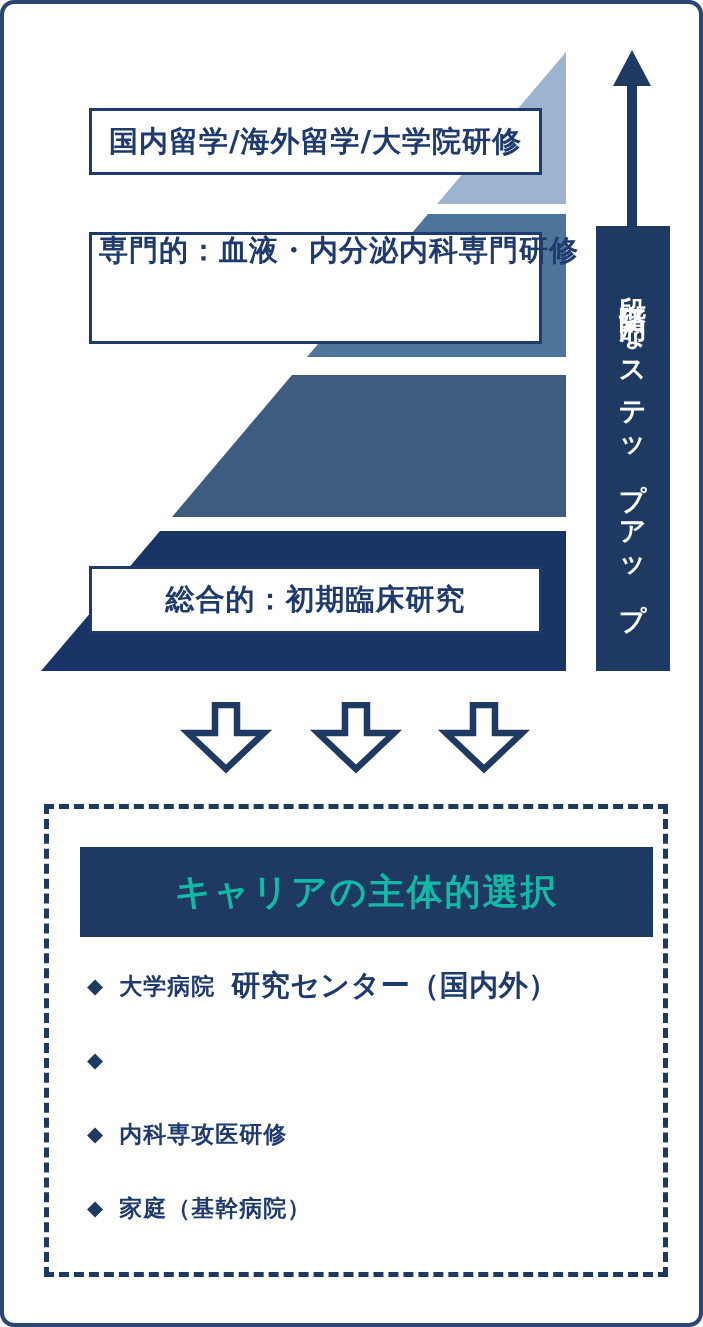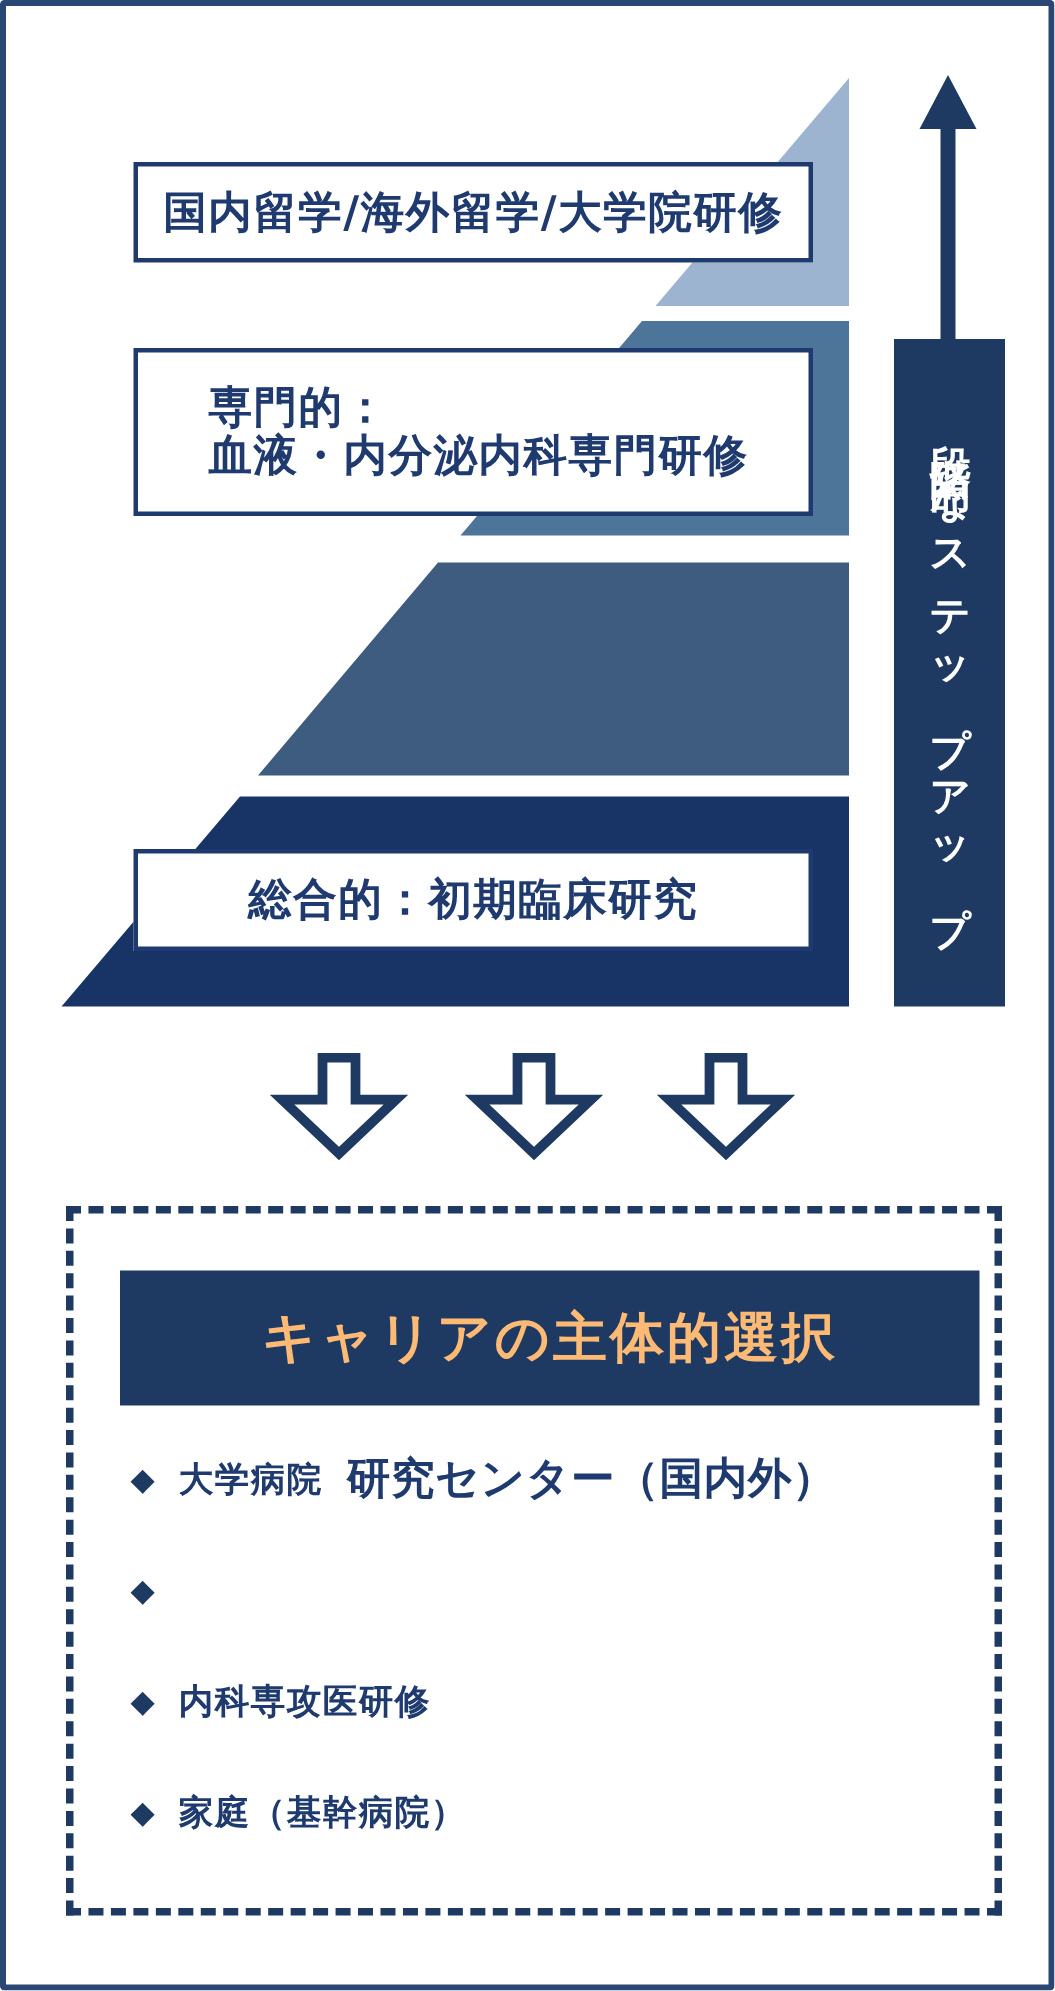--- a/index.html
+++ b/index.html
@@ -1,52 +1,52 @@
 <!DOCTYPE html>
 <html><head>
 <meta charset="utf-8">
 <style>
   html,body{margin:0;padding:0;background:#fff;}
   body{font-family:"DejaVu Sans","Liberation Sans",sans-serif;}
   .card{
     position:relative;width:703px;height:1327px;box-sizing:border-box;
-    background:#ffffff;border:4px solid #2a4673;border-radius:3px;overflow:hidden;
+    background:#ffffff;border:4px solid #2a4673;border-radius:14px;overflow:hidden;
   }
   .abs{position:absolute;}
   svg{display:block;}
 
   
   .step-box{
     position:absolute;left:85px;width:453px;box-sizing:border-box;
     background:#ffffff;border:3px solid #1e3a6e;color:#1e3a6e;
     display:flex;align-items:center;justify-content:center;
     font-weight:700;font-size:29px;letter-spacing:1px;white-space:nowrap;
   }
-  .step-box.two-line{flex-direction:column;align-items:flex-start;justify-content:center;
+  .step-box.two-line{flex-direction:row;align-items:flex-start;justify-content:center;
     padding-left:47px;}
   .step-box.two-line .ln{line-height:1.1;}
 
   
   .vbar{
     position:absolute;left:592px;top:222px;width:74px;height:445px;
     background:#1e3a63;display:flex;align-items:center;justify-content:center;
   }
   .vbar .vtext{
     writing-mode:vertical-rl;text-orientation:upright;
     color:#ffffff;font-size:27px;font-weight:600;letter-spacing:0.34em;line-height:1;
   }
 
   
   .career-box{
     position:absolute;left:40px;top:800px;width:624px;height:473px;
     box-sizing:border-box;border:5px dashed #1e3a63;background:#ffffff;
   }
   .career-header{
     position:absolute;left:31px;top:38px;width:573px;height:90px;
-    background:#1e3a63;color:#fdba74;display:flex;align-items:center;justify-content:center;
+    background:#1e3a63;color:#14b8a6;display:flex;align-items:center;justify-content:center;
     font-size:36px;font-weight:700;letter-spacing:2px;white-space:nowrap;
   }
   .career-list{
     position:absolute;left:38px;top:140px;width:560px;
     display:flex;flex-direction:column;
   }
   .career-item{
     height:74px;display:flex;align-items:center;gap:16px;
     color:#1e3a6e;white-space:nowrap;
   }

